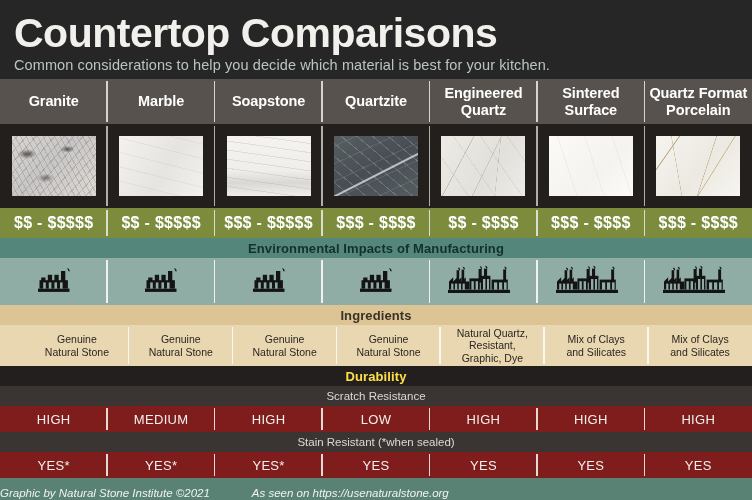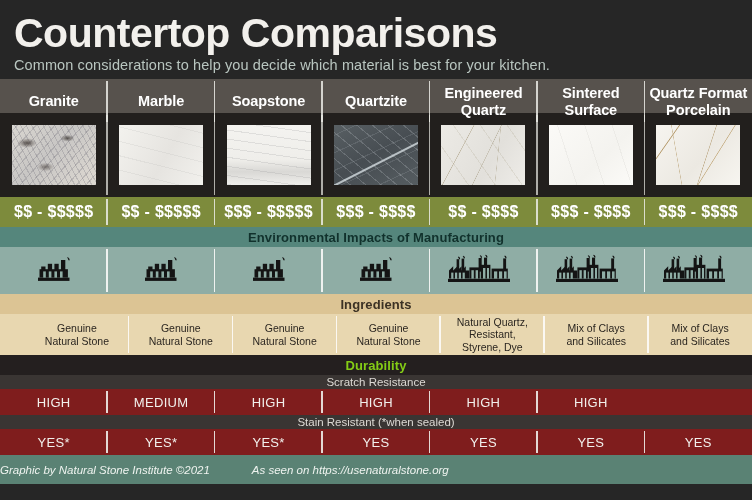--- a/index.html
+++ b/index.html
@@ -32,21 +32,21 @@
     grid-template-columns: repeat(7, 1fr);
     width: 752px;
   }
   .cell { position: relative; }
   .cell + .cell::before {
     content: ""; position: absolute; left: -1px; top: 2px; bottom: 2px;
     width: 1.5px; background: rgba(235,235,230,0.85);
   }
 
   
-  .hdr-row { background: #57524d; height: 34px; }
+  .hdr-row { background: #57524d; height: 45px; }
   .hdr-cell {
     display: flex; align-items: center; justify-content: center;
     text-align: center; height: 45px; padding: 0 3px;
   }
   .hdr-cell .lbl {
     font-size: 14.5px; font-weight: bold; color: #ffffff;
     line-height: 1.12; letter-spacing: -0.1px;
   }
   .hdr-cell.wide .lbl { white-space: nowrap; }
 
@@ -129,23 +129,23 @@
     letter-spacing: 0.3px; white-space: nowrap;
   }
 
   
   .secbar {
     height: 20px; display: flex; align-items: center; justify-content: center;
     font-size: 13px; font-weight: bold; letter-spacing: 0.1px;
   }
   .secbar.env { background: #55867c; color: #11312c; }
   .secbar.ing { background: #dcc494; color: #3b3124; }
-  .secbar.dur { background: #241f1f; color: #84cc16; }
+  .secbar.dur { background: #241f1f; color: #fde047; }
   .subbar {
-    height: 14px; display: flex; align-items: center; justify-content: center;
+    height: 20px; display: flex; align-items: center; justify-content: center;
     font-size: 11.5px; background: #3a3533; color: #ddd9d4;
   }
 
   
   .env-row { background: #8fada5; height: 47px; }
   .env-cell {
     height: 47px; display: flex; align-items: center; justify-content: center;
   }
   .env-cell + .env-cell::before { background: rgba(250,250,248,.9); }
   .env-cell svg { display: block; }
@@ -438,41 +438,44 @@
       <div class="cell ing-cell">
         <span class="txt"><span>Genuine</span><br><span>Natural Stone</span></span>
       </div>
       <div class="cell ing-cell">
         <span class="txt"><span>Genuine</span><br><span>Natural Stone</span></span>
       </div>
       <div class="cell ing-cell">
         <span class="txt"><span>Genuine</span><br><span>Natural Stone</span></span>
       </div>
       <div class="cell ing-cell">
-        <span class="txt"><span>Natural Quartz,</span><br><span>Resistant,</span><br><span>Styrene, Dye</span></span>
+        <span class="txt"><span>Natural Quartz,</span><br><span>Resistant,</span><br><span>Graphic, Dye</span></span>
       </div>
       <div class="cell ing-cell">
         <span class="txt"><span>Mix of Clays</span><br><span>and Silicates</span></span>
       </div>
       <div class="cell ing-cell">
         <span class="txt"><span>Mix of Clays</span><br><span>and Silicates</span></span>
       </div>
     </div>
 
   <div class="secbar dur">Durability</div>
   <div class="subbar">Scratch Resistance</div>
   <div class="grid val-row" id="row-scratch">
       <div class="cell val-cell">
         <span class="v">HIGH</span>
       </div>
       <div class="cell val-cell">
         <span class="v">MEDIUM</span>
       </div>
       <div class="cell val-cell">
         <span class="v">HIGH</span>
+      </div>
+      <div class="cell val-cell">
+        <span class="v">LOW</span>
       </div>
       <div class="cell val-cell">
         <span class="v">HIGH</span>
       </div>
       <div class="cell val-cell">
         <span class="v">HIGH</span>
       </div>
       <div class="cell val-cell">
         <span class="v">HIGH</span>
       </div>

